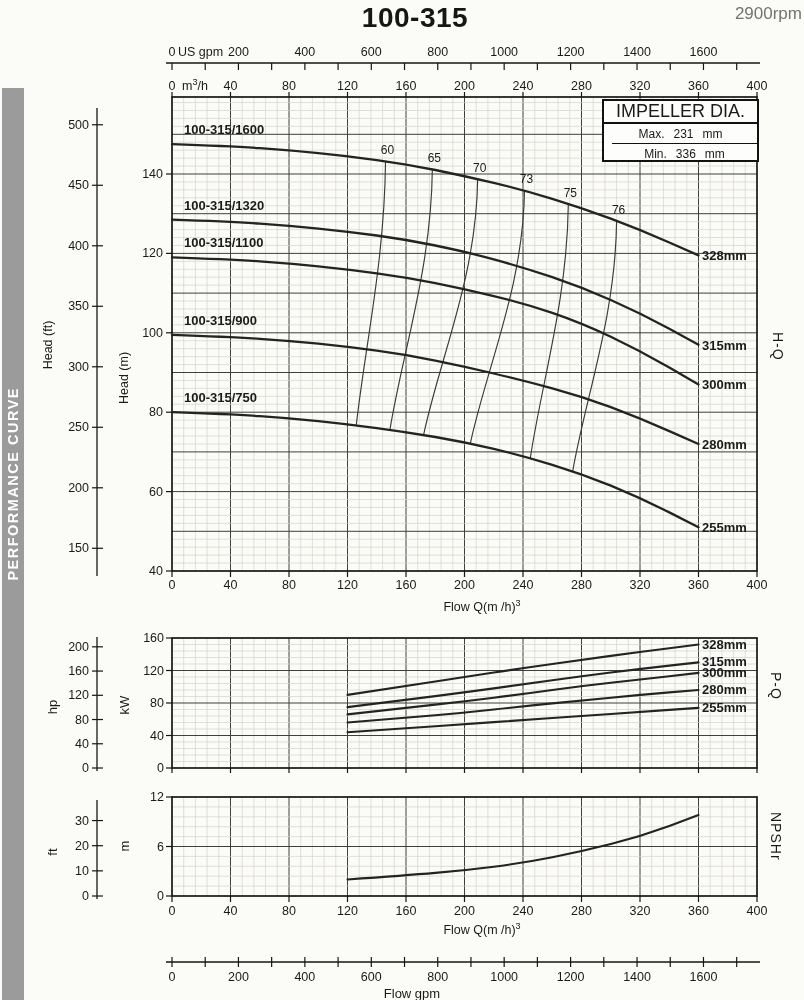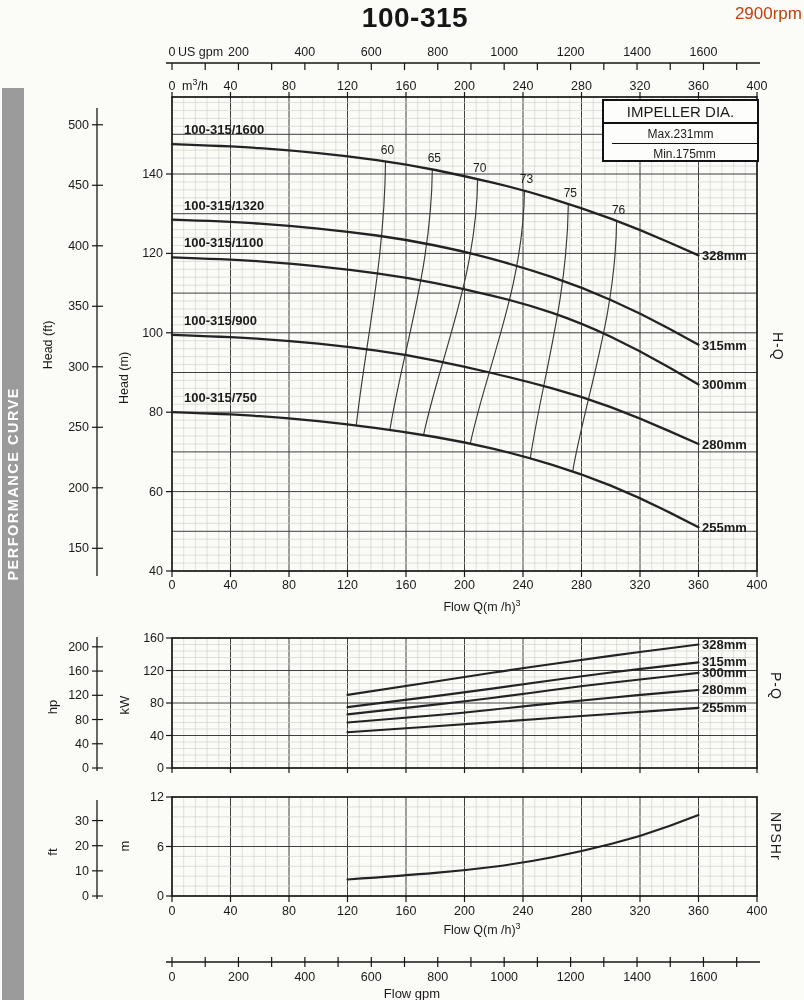--- a/index.html
+++ b/index.html
@@ -5,26 +5,26 @@
   html,body{margin:0;padding:0;}
   body{font-family:"Liberation Sans", sans-serif;}
   #page{position:relative;width:804px;height:1000px;background:#fbfbf8;overflow:hidden;}
   svg text{font-family:"Liberation Sans", sans-serif;}
   .banner{position:absolute;left:2px;top:88px;width:22px;height:912px;background:#9b9b9b;
           display:flex;align-items:center;justify-content:center;padding-bottom:0;box-sizing:border-box;z-index:2;}
   .banner span{writing-mode:vertical-rl;transform:rotate(180deg);color:#fff;font-weight:bold;
           font-size:14.5px;letter-spacing:1.5px;margin-bottom:120px;}
   .title{position:absolute;left:320px;top:2px;width:190px;text-align:center;
           font-size:28px;font-weight:bold;color:#161616;letter-spacing:.5px;z-index:2;}
-  .rpm{position:absolute;right:2px;top:4px;font-size:17px;color:#c2410c;z-index:2;margin-left:33px;}
+  .rpm{position:absolute;right:2px;top:4px;font-size:17px;color:#737373;z-index:2;margin-left:33px;}
   .impbox{position:absolute;left:602px;top:99px;width:157px;height:63px;background:#fdfdfb;
           border:2px solid #111;box-sizing:border-box;z-index:3;font-size:12px;color:#1a1a1a;}
   .impbox .ib-title{height:21px;display:flex;align-items:center;justify-content:center;
-          border-bottom:2px solid #111;font-size:15px;}
-  .impbox .ib-row{height:19px;display:flex;align-items:center;justify-content:center;font-size:12px;}
+          border-bottom:2px solid #111;font-size:18px;}
+  .impbox .ib-row{height:19px;display:flex;align-items:center;justify-content:center;gap:9px;font-size:12px;}
   .impbox .ib-row + .ib-row{border-top:1.5px solid #111;margin-left:8px;}
   .rot{position:absolute;writing-mode:vertical-rl;color:#1a1a1a;font-size:14px;letter-spacing:1px;z-index:2;}
   #hq-side{left:770px;top:332px;}
   #pq-side{left:768px;top:672px;}
   #npsh-side{left:768px;top:812px;}
   #chart{position:absolute;left:0;top:0;z-index:1;}
 </style>
 </head>
 <body>
 
@@ -37,21 +37,21 @@
 
   <div class="impbox">
     <div class="ib-title">IMPELLER DIA.</div>
     <div class="ib-row">
       <span>Max.</span>
       <span>231</span>
       <span>mm</span>
     </div>
     <div class="ib-row">
       <span>Min.</span>
-      <span>175</span>
+      <span>336</span>
       <span>mm</span>
     </div>
   </div>
 
   <div id="hq-side" class="rot">H-Q</div>
   <div id="pq-side" class="rot">P-Q</div>
   <div id="npsh-side" class="rot">NPSHr</div>
 
   <svg id="chart" width="804" height="1000" viewBox="0 0 804 1000">
       <g>

